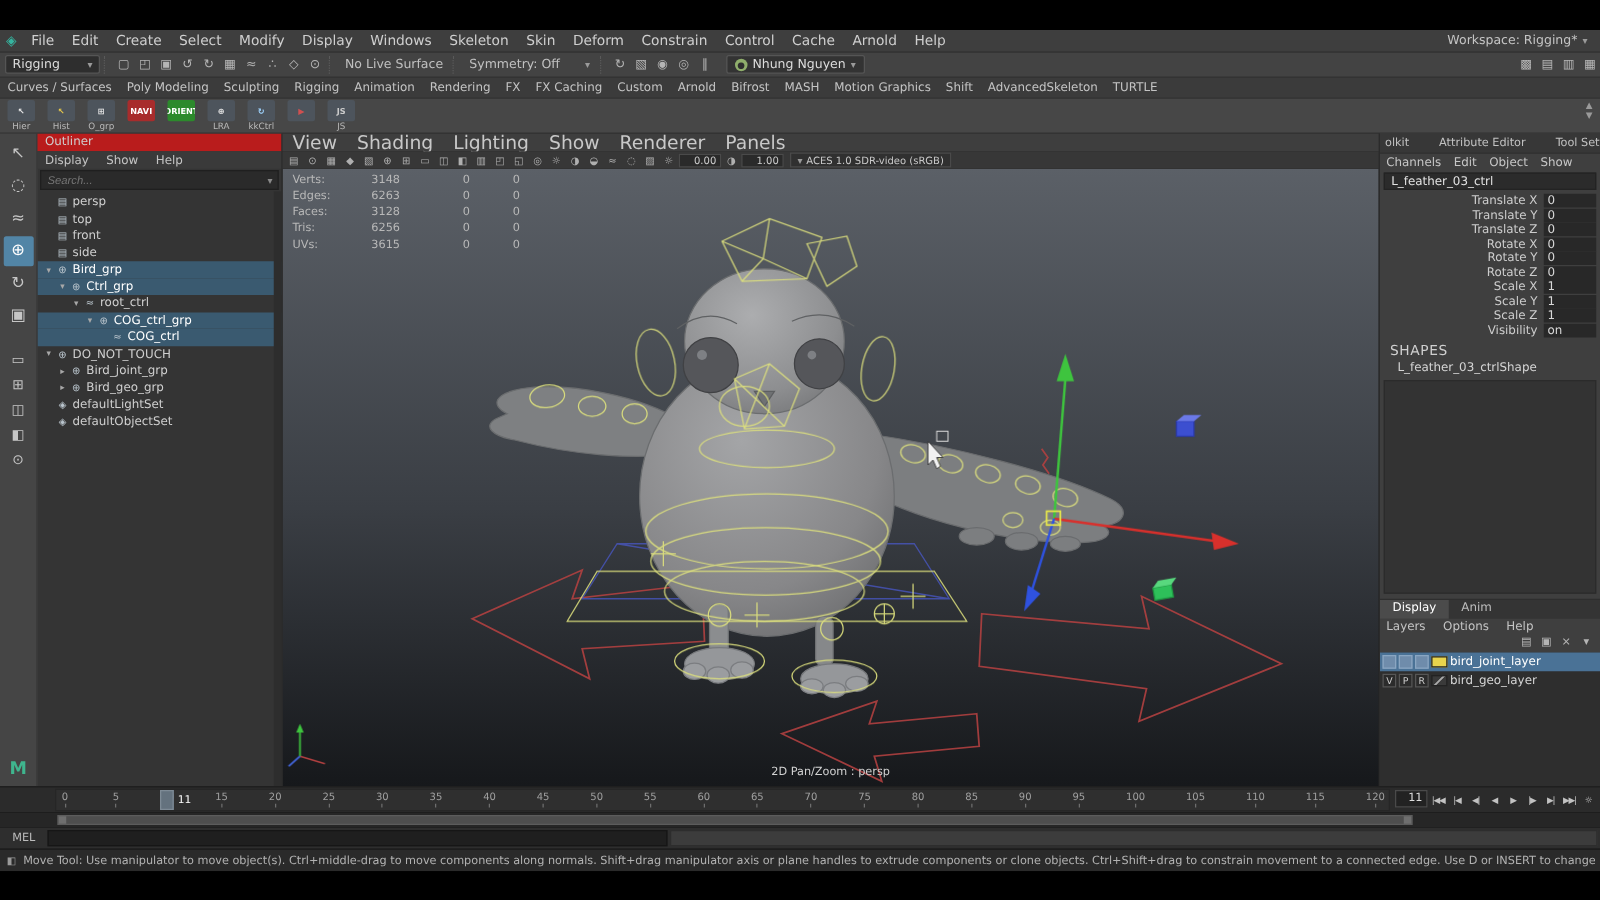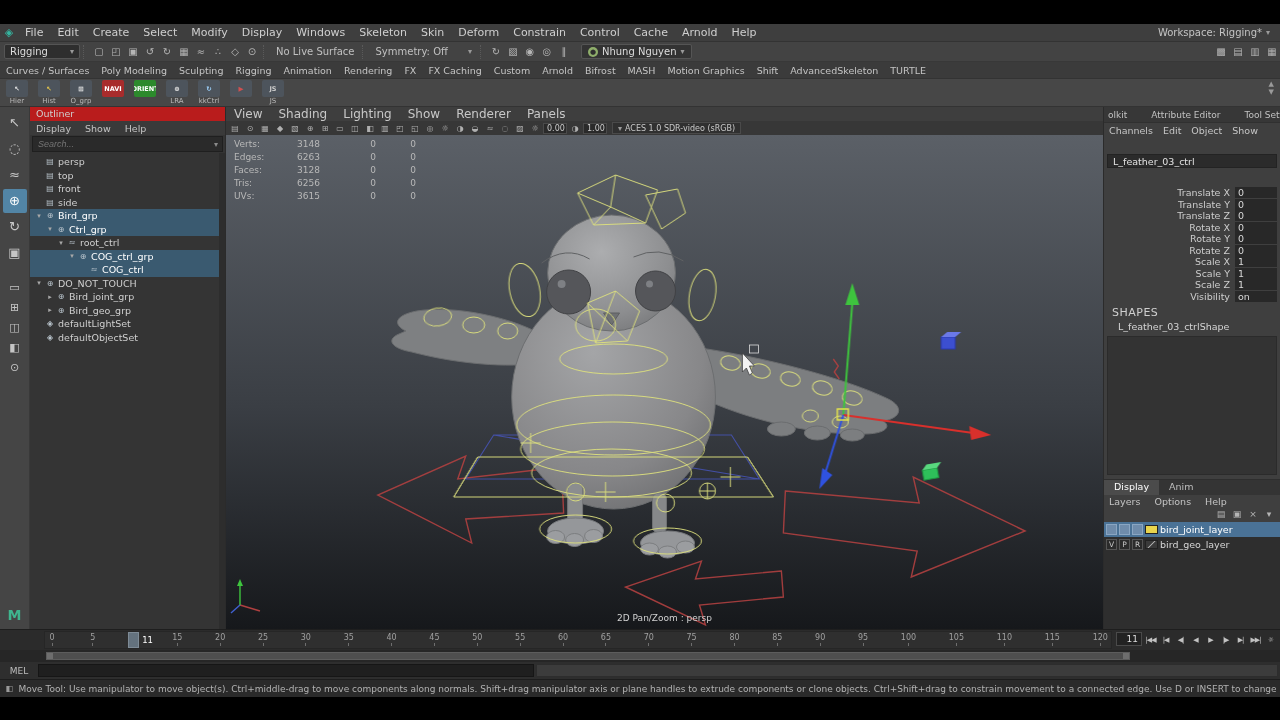--- a/index.html
+++ b/index.html
@@ -57,43 +57,43 @@
   .ol-tree{flex:1;overflow:hidden;position:relative;padding-top:2px}
   .tree-row{height:13.5px;display:flex;align-items:center;font-size:9.5px;color:#cfcfcf;white-space:nowrap}
   .tree-row.selected{background:#3a5a70;color:#fff}
   .exp{width:10px;text-align:center;font-size:7px;color:#a8a8a8}
   .oicon{width:12px;text-align:center;font-size:8px;color:#b9c4cc}
   .olabel{padding-left:2px}
   .ol-scroll{position:absolute;right:0;top:0;bottom:0;width:6px;background:#2d2d2d}
 
   
   .viewport{position:absolute;top:0;left:226px;width:878px;height:522px;background:#222;border-right:1px solid #2b2b2b;display:flex;flex-direction:column}
-  .vp-menus{height:14px;background:#3e3e3e;display:flex;align-items:center;font-size:12px;color:#c8c8c8}
+  .vp-menus{height:14px;background:#3e3e3e;display:flex;align-items:center;font-size:15px;color:#c8c8c8}
   .vp-menus span{padding:0 8px}
   .vp-toolbar{height:14px;background:#373737;display:flex;align-items:center;font-size:8px;color:#b0b0b0;gap:1px;padding:0 2px}
   .vp-ticon{width:14px;height:13px;line-height:13px;text-align:center}
-  .vp-field{width:24px;height:11px;background:#2a2a2a;border:1px solid #4a4a4a;font-size:8px;color:#ccc;text-align:right;padding:0 3px;line-height:10px}
+  .vp-field{width:34px;height:11px;background:#2a2a2a;border:1px solid #4a4a4a;font-size:8px;color:#ccc;text-align:right;padding:0 3px;line-height:10px}
   .vp-colorspace{height:12px;background:#303030;border:1px solid #4a4a4a;display:flex;align-items:center;gap:3px;padding:0 5px;font-size:8px;color:#c9c9c9;margin-left:4px;white-space:nowrap}
   .vp-canvas{position:relative;flex:1;overflow:hidden}
   .vp-canvas svg{position:absolute;inset:0;width:100%;height:100%}
   .hud{position:absolute;top:3px;left:8px;font-size:9px;color:#b8b8b8;line-height:13px}
   .hud-row{display:flex}
   .hud-label{width:42px}
   .hud-val{width:44px;text-align:right}
   .hud-a{width:56px;text-align:right}
   .hud-b{width:40px;text-align:right}
   .panzoom{position:absolute;bottom:6px;left:0;right:0;text-align:center;font-size:9px;color:#d2d2d2}
 
   
   .rightpanel{position:absolute;top:0;left:1104px;width:176px;height:522px;background:#3f3f3f;display:flex;flex-direction:column}
   .rp-tabs{height:16px;background:#373737;display:flex;align-items:center;font-size:9px;color:#c2c2c2;gap:16px;border-bottom:1px solid #303030}
   .rp-tab{padding:0 4px;white-space:nowrap}
   .cb-menus{height:14px;display:flex;align-items:center;font-size:9.5px;color:#c6c6c6}
   .cb-menus span{padding:0 5px}
-  .cb-node{height:14px;margin:17px 3px;background:#2b2b2b;border:1px solid #232323;font-size:9.5px;color:#e2e2e2;padding:0 5px;line-height:13px}
+  .cb-node{height:14px;margin:1px 3px;background:#2b2b2b;border:1px solid #232323;font-size:9.5px;color:#e2e2e2;padding:0 5px;line-height:13px}
   .cb-rows{padding-top:2px}
   .cb-row{height:11.5px;display:flex;align-items:center;font-size:9.5px}
   .cb-name{flex:1;text-align:right;padding-right:5px;color:#cdcdcd;white-space:nowrap}
   .cb-val{width:42px;background:#282828;color:#d8d8d8;padding:0 3px;height:11px;line-height:11px;margin-right:3px}
   .cb-shapes{font-size:11px;color:#cfcfcf;padding:4px 0 0 8px;letter-spacing:.5px}
   .cb-shape{font-size:9.5px;color:#d5d5d5;padding:2px 0 0 14px}
   .cb-empty{flex:1;background:#333;margin:4px 3px;border:1px solid #2b2b2b}
   .layer-editor{height:150px;display:flex;flex-direction:column;border-top:1px solid #2e2e2e}
   .le-tabs{height:15px;background:#343434;display:flex;font-size:9.5px;color:#bdbdbd}
   .le-tab{padding:1px 10px}

